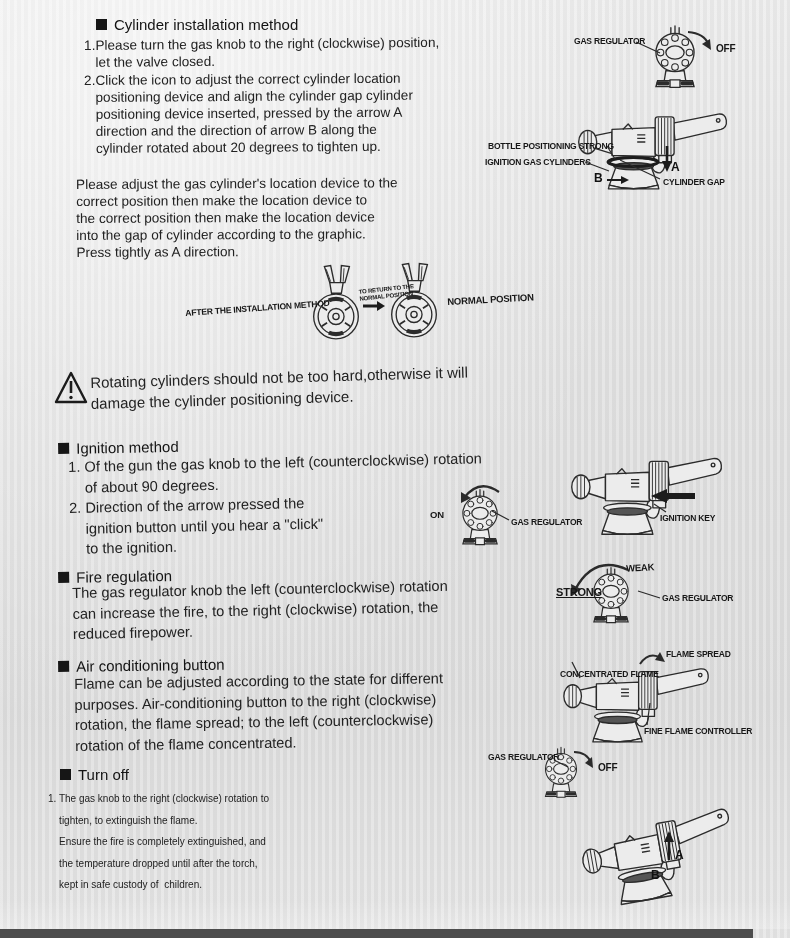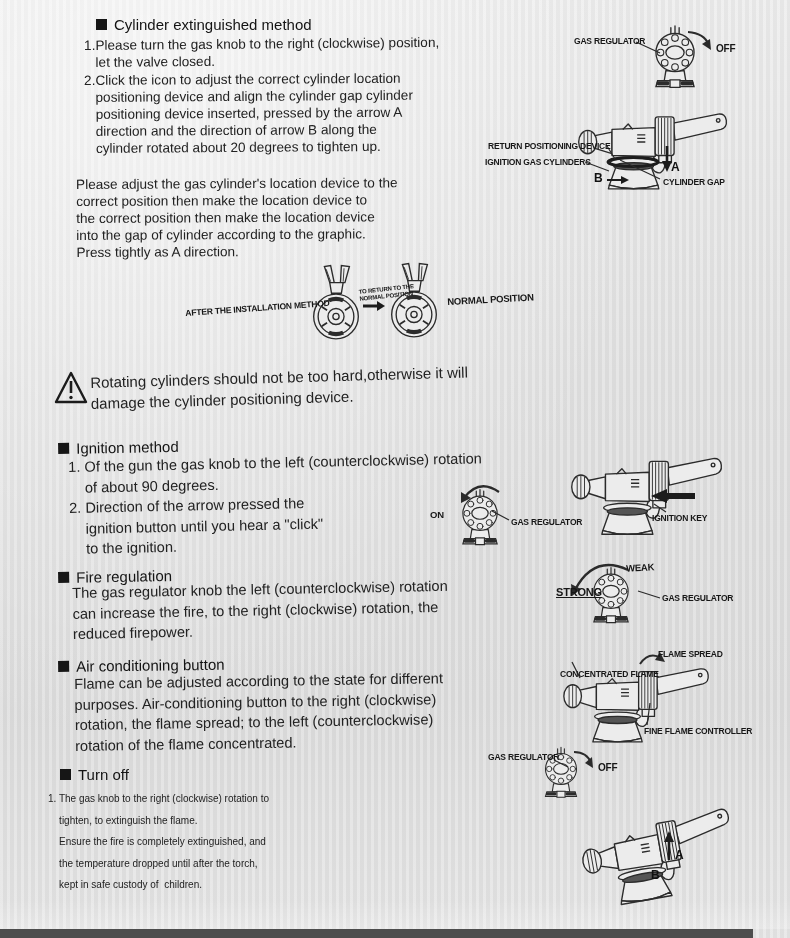--- a/index.html
+++ b/index.html
@@ -87,21 +87,21 @@
         <path d="M91.5 13 v41 M95 13 v41 M98.5 13 v41 M102 13 v41 M105.5 13 v41" stroke-width="1" fill="none"></path>
       </g>
     </symbol>
   </defs>
 </svg>
 
 <div class="page">
 
   <div class="abs sec" style="left:96px;top:16px;">
     <span class="bullet"></span>
-    <span>Cylinder extinguished method</span>
+    <span>Cylinder installation method</span>
   </div>
   <div class="abs txt t1" style="left:84px;top:37px;transform:rotate(-0.5deg);transform-origin:left top;">1.Please turn the gas knob to the right (clockwise) position,
    let the valve closed.</div>
   <div class="abs txt t1" style="left:84px;top:72px;transform:rotate(-0.4deg);transform-origin:left top;">2.Click the icon to adjust the correct cylinder location
    positioning device and align the cylinder gap cylinder
    positioning device inserted, pressed by the arrow A
    direction and the direction of arrow B along the
    cylinder rotated about 20 degrees to tighten up.</div>
   <div class="abs txt t1" style="left:76px;top:176px;transform:rotate(-0.3deg);transform-origin:left top;">Please adjust the gas cylinder's location device to the
 correct position then make the location device to
@@ -125,21 +125,21 @@
       <use href="#torch" x="92" y="8" width="155" height="90"></use>
       <ellipse cx="150" cy="64" rx="25" ry="4.5" stroke="#1c1c1c" stroke-width="3" fill="none"></ellipse>
       <line x1="124" y1="48" x2="132" y2="61" stroke="#2b2b2b" stroke-width="1.2"></line>
       <line x1="102" y1="64" x2="126" y2="73" stroke="#2b2b2b" stroke-width="1.2"></line>
       <line x1="177" y1="81" x2="137" y2="62" stroke="#2b2b2b" stroke-width="1.2"></line>
       <line x1="184" y1="48" x2="184" y2="66" stroke="#1c1c1c" stroke-width="2.6"></line>
       <polygon points="184,74 179,63 189,63" fill="#1c1c1c"></polygon>
       <line x1="124" y1="82" x2="140" y2="82" stroke="#1c1c1c" stroke-width="2"></line>
       <polygon points="146,82 138,78 138,86" fill="#1c1c1c"></polygon>
     </svg>
-    <span class="abs dlabel" style="left:5px;top:43px;">RETURN POSITIONING DEVICE</span>
+    <span class="abs dlabel" style="left:5px;top:43px;">BOTTLE POSITIONING STRONG</span>
     <span class="abs dlabel" style="left:2px;top:59px;">IGNITION GAS CYLINDERS</span>
     <span class="abs dletter" style="left:188px;top:62px;">A</span>
     <span class="abs dletter" style="left:111px;top:73px;">B</span>
     <span class="abs dlabel" style="left:180px;top:79px;text-align:center;">CYLINDER GAP</span>
   </div>
 
   <div class="abs" style="left:183px;top:260px;width:340px;height:92px;">
     <svg class="dsvg" width="340" height="92">
       <use href="#knobBottom" x="128" y="4" width="50" height="80"></use>
       <use href="#knobBottom" x="206" y="2" width="50" height="80"></use>
@@ -175,21 +175,21 @@
       <use href="#knobTop" x="30" y="42" width="54" height="64"></use>
       <path d="M76 46 Q56 32 41 52" stroke="#2b2b2b" stroke-width="2.2" fill="none"></path>
       <polygon points="38,57 38,46 48,52" fill="#2b2b2b"></polygon>
       <line x1="86" y1="74" x2="69" y2="65" stroke="#2b2b2b" stroke-width="1.3"></line>
       <use href="#torch" x="146" y="4" width="155" height="92"></use>
       <polygon points="228,50 244,43 244,47 272,47 272,53 244,53 244,57" fill="#1c1c1c"></polygon>
       <line x1="243" y1="66" x2="231" y2="58" stroke="#2b2b2b" stroke-width="1.2"></line>
     </svg>
     <span class="abs dlabel" style="left:7px;top:63px;font-size:9.5px;">ON</span>
     <span class="abs dlabel" style="left:88px;top:71px;">GAS REGULATOR</span>
-    <span class="abs dlabel" style="left:229px;top:67px;">IGNITION KEY</span>
+    <span class="abs dlabel" style="left:237px;top:67px;">IGNITION KEY</span>
   </div>
 
   <div class="abs sec" style="left:58px;top:569px;transform:rotate(-1deg);transform-origin:left top;">
     <span class="bullet"></span>
     <span>Fire regulation</span>
   </div>
   <div class="abs txt t2" style="left:72px;top:583px;transform:rotate(-1.1deg);transform-origin:left top;">The gas regulator knob the left (counterclockwise) rotation
 can increase the fire, to the right (clockwise) rotation, the
 reduced firepower.</div>
 
@@ -216,21 +216,21 @@
 
   <div class="abs" style="left:520px;top:643px;width:260px;height:112px;">
     <svg class="dsvg" width="260" height="112">
       <use href="#torch" x="30" y="18" width="172" height="88"></use>
       <line x1="52" y1="19" x2="60" y2="35" stroke="#2b2b2b" stroke-width="1.2"></line>
       <path d="M120 21 Q129 8 141 15" stroke="#2b2b2b" stroke-width="2" fill="none"></path>
       <polygon points="145,19 135,17 140,9" fill="#2b2b2b"></polygon>
       <line x1="130" y1="60" x2="127" y2="82" stroke="#2b2b2b" stroke-width="1.2"></line>
     </svg>
     <span class="abs dlabel" style="left:40px;top:8px;margin-top:18px;">CONCENTRATED FLAME</span>
-    <span class="abs dlabel" style="left:138px;top:6px;">FLAME SPREAD</span>
+    <span class="abs dlabel" style="left:146px;top:6px;">FLAME SPREAD</span>
     <span class="abs dlabel" style="left:124px;top:83px;">FINE FLAME CONTROLLER</span>
   </div>
 
   <div class="abs sec" style="left:60px;top:766px;">
     <span class="bullet"></span>
     <span>Turn off</span>
   </div>
   <div class="abs txt t2" style="left:48px;top:788px;font-size:10px;line-height:21.5px;">1. The gas knob to the right (clockwise) rotation to
     tighten, to extinguish the flame.
     Ensure the fire is completely extinguished, and

